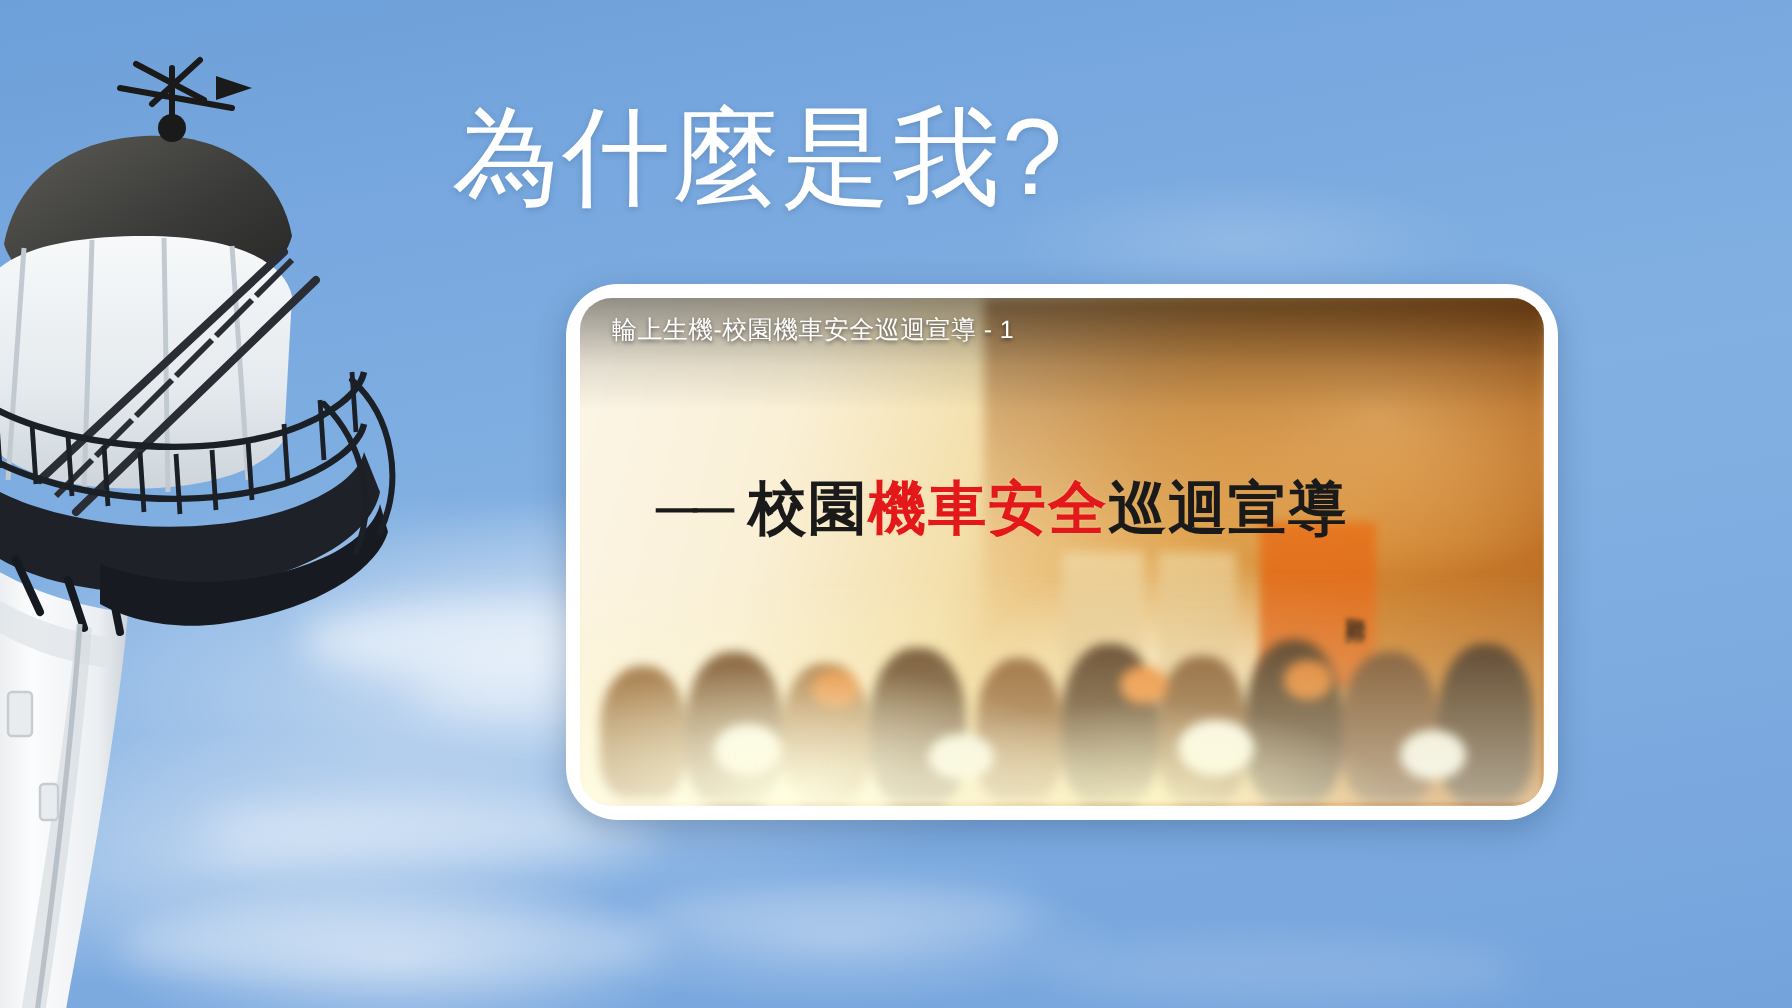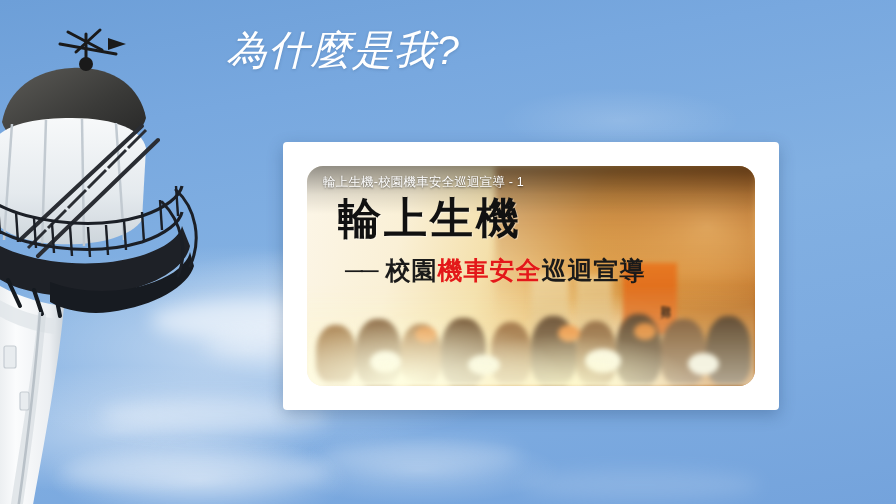--- a/index.html
+++ b/index.html
@@ -44,41 +44,40 @@
     top: -6px;
     width: 215px;
     height: 516px;
     pointer-events: none;
   }
 
   
   .slide-title {
     position: absolute;
     left: 226px;
-    top: 27px;
+    top: 48px;
     color: #ffffff;
-    font-size: 41px;
+    font-size: 54px;
     line-height: 1.15;
     letter-spacing: 1px;
     font-weight: 400;
     white-space: nowrap;
     text-shadow: 0 1px 3px rgba(40,70,110,0.25);
-    font-style: italic;
   }
 
   
   .video-card {
     position: absolute;
     left: 283px;
     top: 142px;
     width: 496px;
     height: 268px;
-    border-radius: 4px;
+    border-radius: 26px;
     background: #ffffff;
-    padding: 24px;
+    padding: 7px;
     box-sizing: border-box;
     box-shadow: 0 5px 16px rgba(30,60,100,0.30);
   }
   .video-inner {
     position: relative;
     width: 100%;
     height: 100%;
     border-radius: 16px;
     overflow: hidden;
     background:
@@ -202,21 +201,21 @@
     font-weight: bold;
     color: #111111;
     letter-spacing: 3px;
     line-height: 1;
     text-shadow: 1px 1px 0 rgba(255,255,255,0.35);
   }
   .thumb-subline {
     position: absolute;
     left: 38px;
     top: 92px;
-    font-size: 25px;
+    font-size: 29px;
     font-weight: bold;
     color: #1a1a1a;
     letter-spacing: 1px;
     line-height: 1;
     white-space: nowrap;
   }
   .thumb-subline .dash { letter-spacing: -2px; margin-right: 9px; }
   .thumb-subline .hl {
     color: #e3181a;
     text-shadow: 0 0 1px rgba(255,220,160,0.9);
@@ -385,21 +384,20 @@
         <div class="crowd-blob" style="left:36%; top:66%; width:7%; height:22%; background:#ececE6; border-radius:50%;"></div>
         <div class="crowd-blob" style="left:62%; top:60%; width:8%; height:26%; background:#f4f4ef; border-radius:50%;"></div>
         <div class="crowd-blob" style="left:85%; top:64%; width:7%; height:24%; background:#eaeae4; border-radius:50%;"></div>
       </div>
 
       <div class="photo-glow"></div>
       <div class="photo-topfade"></div>
 
       <div class="video-overlay-title">輪上生機-校園機車安全巡迴宣導 - 1</div>
 
-      <div class="thumb-headline">輪上生機</div>
 
       <div class="thumb-subline">
         <span class="dash">──</span><span>校園</span><span class="hl">機車安全</span><span>巡迴宣導</span>
       </div>
 
     </div>
   </div>
 
 </div>
 

